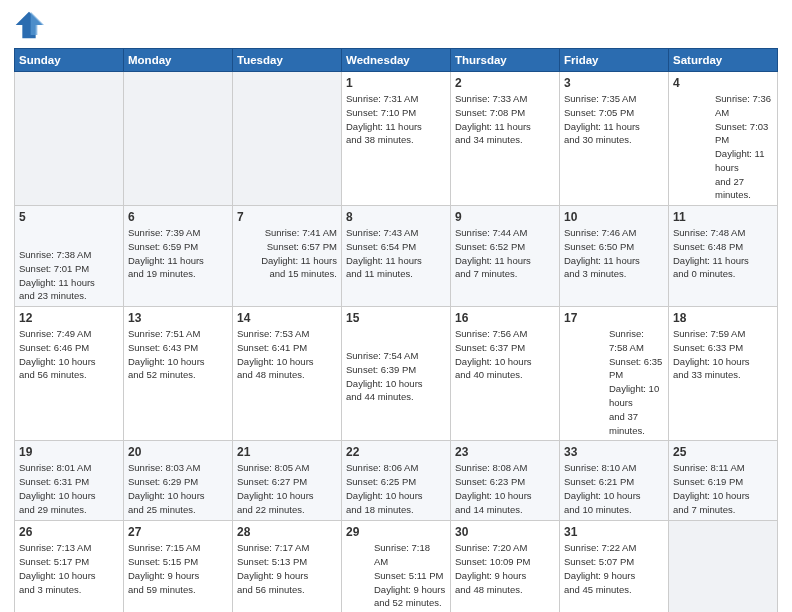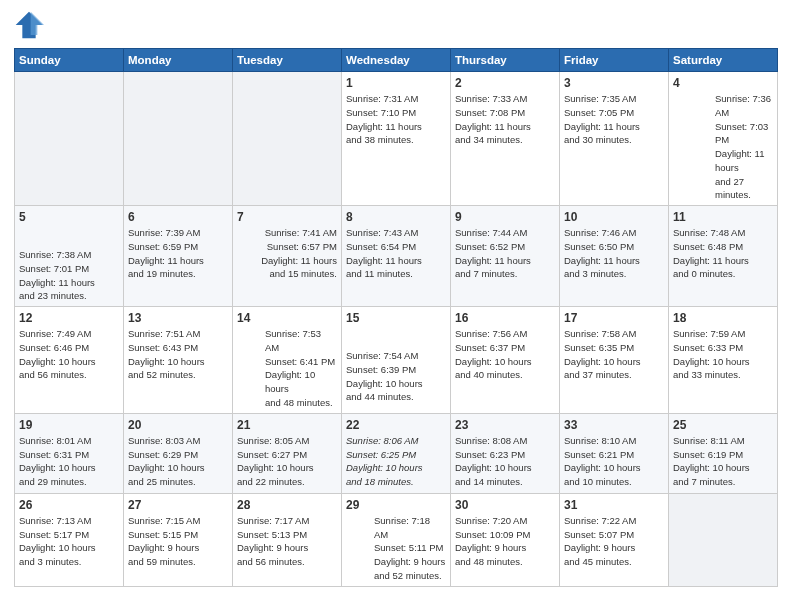--- a/index.html
+++ b/index.html
@@ -225,42 +225,42 @@
           </td>
           <td>
             <span class="day-num">13</span>
             <div class="day-info" style="white-space: pre-line;">Sunrise: 7:51 AM
 Sunset: 6:43 PM
 Daylight: 10 hours
 and 52 minutes.</div>
           </td>
           <td>
             <span class="day-num">14</span>
-            <div class="day-info" style="white-space: pre-line; margin-left: 28px;">Sunrise: 7:53 AM
+            <div class="day-info" style="white-space: pre-line;">Sunrise: 7:53 AM
 Sunset: 6:41 PM
 Daylight: 10 hours
 and 48 minutes.</div>
           </td>
           <td>
             <span class="day-num">15</span>
             <div class="day-info" style="white-space: pre-line; margin-top: 24px;">Sunrise: 7:54 AM
 Sunset: 6:39 PM
 Daylight: 10 hours
 and 44 minutes.</div>
           </td>
           <td>
             <span class="day-num">16</span>
             <div class="day-info" style="white-space: pre-line;">Sunrise: 7:56 AM
 Sunset: 6:37 PM
 Daylight: 10 hours
 and 40 minutes.</div>
           </td>
           <td>
             <span class="day-num">17</span>
-            <div class="day-info" style="white-space: pre-line;">Sunrise: 7:58 AM
+            <div class="day-info" style="white-space: pre-line; margin-left: 45px;">Sunrise: 7:58 AM
 Sunset: 6:35 PM
 Daylight: 10 hours
 and 37 minutes.</div>
           </td>
           <td>
             <span class="day-num">18</span>
             <div class="day-info" style="white-space: pre-line;">Sunrise: 7:59 AM
 Sunset: 6:33 PM
 Daylight: 10 hours
 and 33 minutes.</div>
@@ -283,21 +283,21 @@
           </td>
           <td>
             <span class="day-num">21</span>
             <div class="day-info" style="white-space: pre-line;">Sunrise: 8:05 AM
 Sunset: 6:27 PM
 Daylight: 10 hours
 and 22 minutes.</div>
           </td>
           <td>
             <span class="day-num">22</span>
-            <div class="day-info" style="white-space: pre-line; font-style: italic;">Sunrise: 8:06 AM
+            <div class="day-info" style="white-space: pre-line;">Sunrise: 8:06 AM
 Sunset: 6:25 PM
 Daylight: 10 hours
 and 18 minutes.</div>
           </td>
           <td>
             <span class="day-num">23</span>
             <div class="day-info" style="white-space: pre-line;">Sunrise: 8:08 AM
 Sunset: 6:23 PM
 Daylight: 10 hours
 and 14 minutes.</div>

